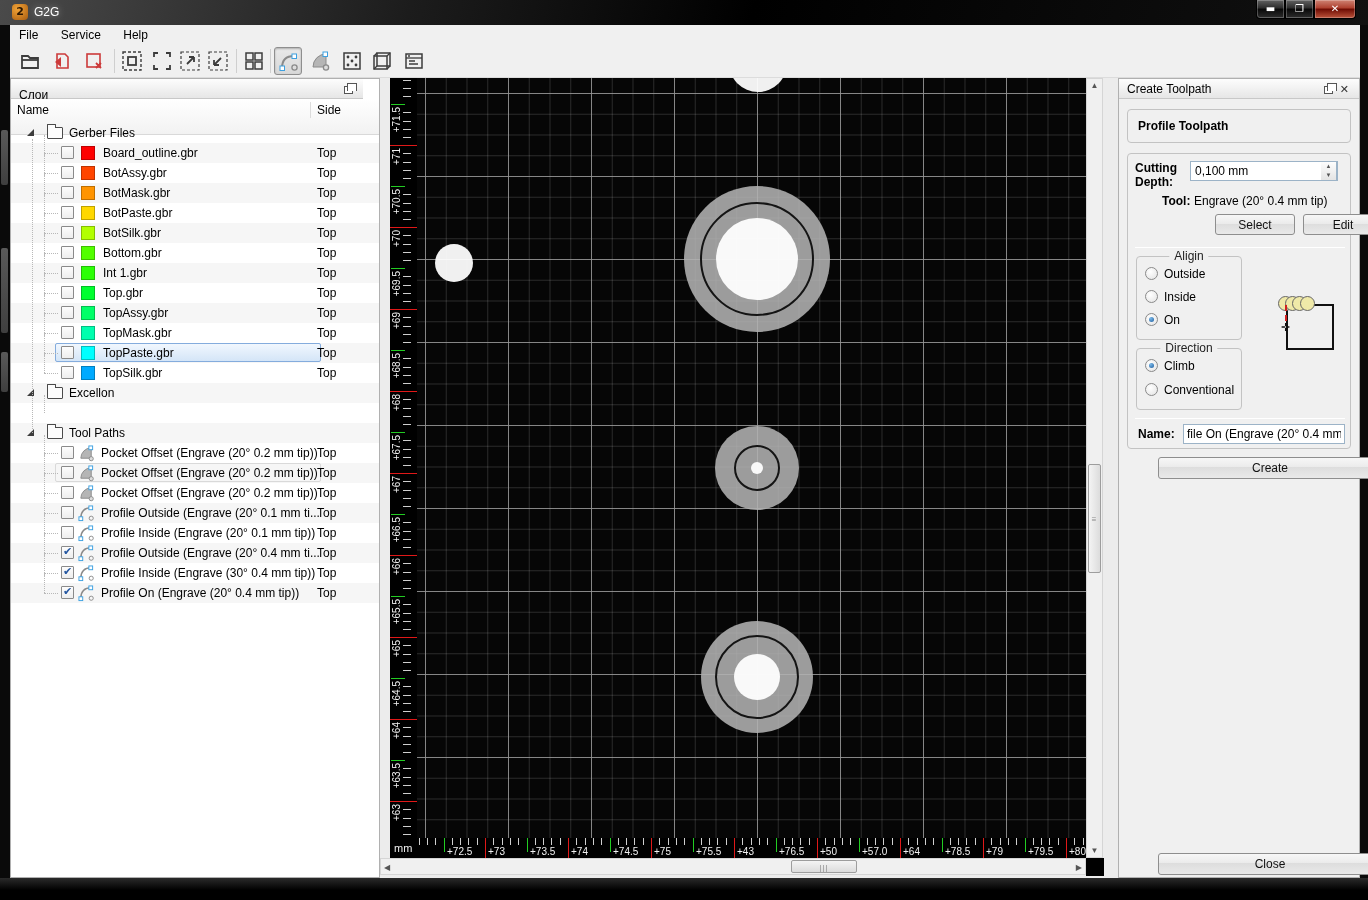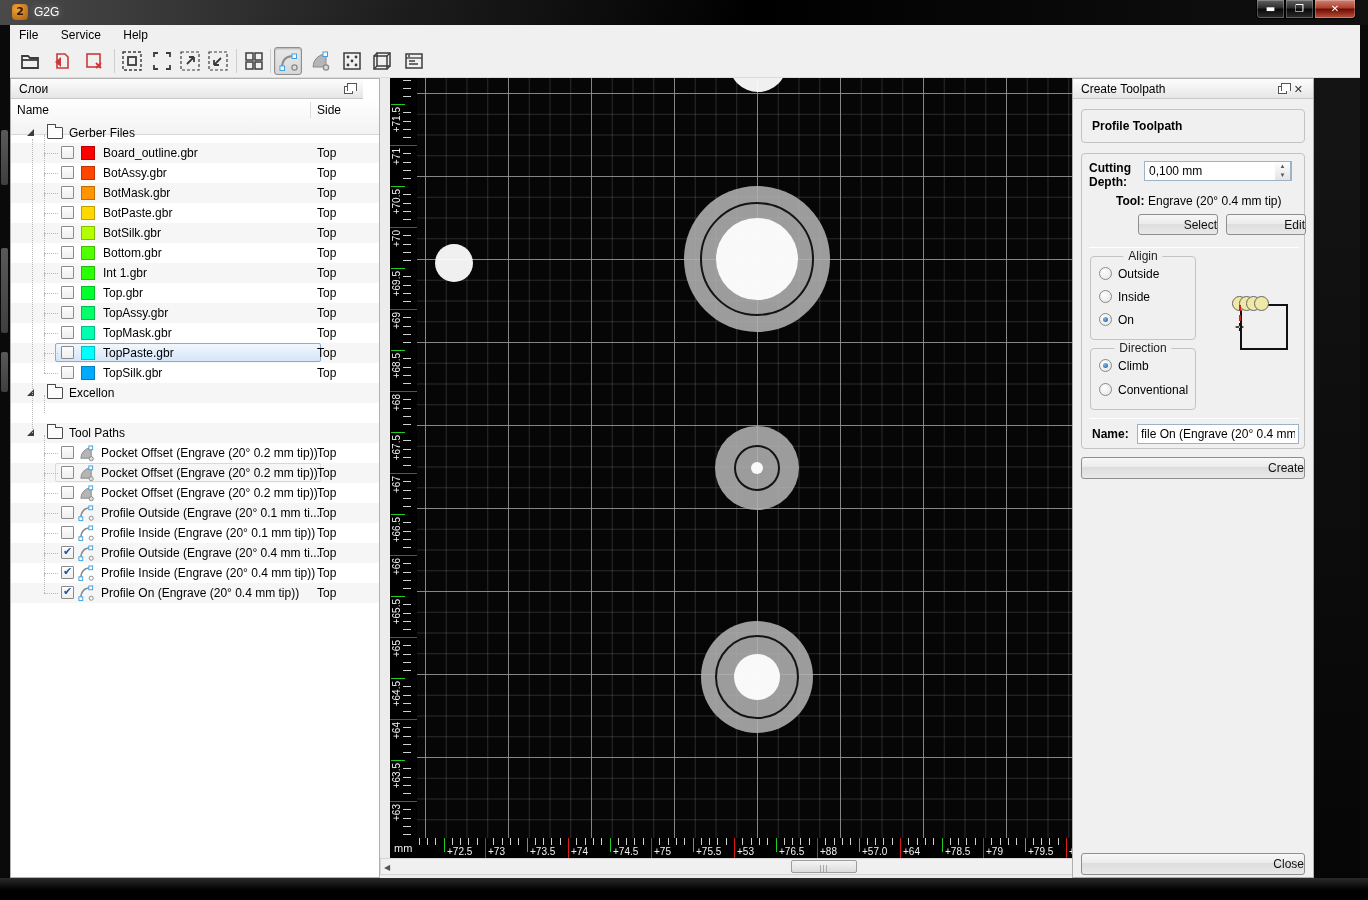--- a/index.html
+++ b/index.html
@@ -37,37 +37,37 @@
   .toolbar { position:absolute; left:10px; top:43px; width:1350px; height:35px; background:#f0f0f0;
     border-bottom:1px solid #dcdcdc; }
   .tb-btn { position:absolute; top:4px; width:28px; height:28px; border-radius:3px; }
   .tb-btn.active { border:1px solid #8e8e8e; background:linear-gradient(#e9e9e9,#d8d8d8);
     box-shadow:inset 0 1px 2px rgba(0,0,0,.25); }
   .tb-btn svg { position:absolute; left:3px; top:3px; }
   .tb-sep { position:absolute; top:6px; width:1px; height:24px; background:#cfcfcf; }
 
   
   .w7btn { background:linear-gradient(#f7f7f7,#ebebeb 45%,#dddddd 46%,#e9e9e9);
-    border:1px solid #8e8e8e; border-radius:3px; font-size:12px; color:#111; text-align:right; }
+    border:1px solid #8e8e8e; border-radius:3px; font-size:12px; color:#111; text-align:center;margin-left:31px; }
   .groupbox { position:absolute; border:1px solid #c3c3c3; border-radius:4px; }
   .gb-legend { position:absolute; top:-8px; left:50%; transform:translateX(-50%);
     background:#f0f0f0; padding:0 5px; font-size:12px; color:#222; white-space:nowrap; }
   .radio { position:absolute; width:13px; height:13px; border-radius:50%;
     border:1px solid #8a8a8a; background:radial-gradient(circle at 40% 35%,#fff,#e2e2e2); }
   .radio.sel::after { content:""; position:absolute; left:3px; top:3px; width:5px; height:5px;
     border-radius:50%; background:radial-gradient(circle at 35% 30%,#7ab8e8,#1e5d9e); }
   .rlabel { position:absolute; font-size:12px; color:#000; }
   .sep-line { position:absolute; height:1px; background:#d9d9d9; border-bottom:1px solid #fff; }
 
   
   .left-panel { position:absolute; left:10px; top:78px; width:370px; height:800px;
     background:#fff; border:1px solid #b0b0b0; }
   .panel-title { position:absolute; left:0; top:0; right:16px; height:20px;
     background:linear-gradient(#fdfdfd,#e6e6e6); border-bottom:1px solid #c8c8c8;
-    font-size:12px; color:#000; padding:3px 0 0 8px; }
+    font-size:12px; color:#000; padding:9px 0 0 8px; }
   .float-ico { position:absolute; width:9px; height:8px; border:1px solid #555; background:#fff; }
   .float-ico::before { content:""; position:absolute; left:2px; top:-4px; width:8px; height:7px;
     border:1px solid #555; border-bottom:none; background:#fff; }
   .tree-header { position:absolute; left:0; top:20px; right:0; height:36px;
     background:linear-gradient(#fff,#f2f2f2); border-bottom:1px solid #d9d9d9; font-size:12px; }
   .col-name { position:absolute; left:6px; top:4px; }
   .col-side { position:absolute; left:306px; top:4px; }
   .col-div { position:absolute; left:299px; top:3px; width:1px; height:16px; background:#dcdcdc; }
   #tree { position:absolute; left:0; top:42px; right:0; bottom:0; overflow:hidden; }
   .trow { position:absolute; left:0; width:368px; height:20px; font-size:12px; color:#000; }
@@ -123,21 +123,21 @@
     border:1px solid #d5d5d5; }
   .sb-arrow { position:absolute; color:#555; font-size:8px; text-align:center; }
   .thumb { position:absolute; background:linear-gradient(90deg,#f4f4f4,#dcdcdc); border:1px solid #9d9d9d;
     border-radius:2px; }
   .thumb.h { background:linear-gradient(#f4f4f4,#dcdcdc); }
   .grip { position:absolute; left:50%; top:50%; transform:translate(-50%,-50%);
     color:#8a8a8a; font-size:8px; letter-spacing:1px; }
   .corner-blk { position:absolute; left:706px; top:780px; width:18px; height:18px; background:#000; }
 
   
-  .right-panel { position:absolute; left:1072px; top:78px; width:242px; height:800px;
+  .right-panel { position:absolute; left:1118px; top:78px; width:242px; height:800px;
     background:#f0f0f0; border:1px solid #b0b0b0; }
   .rp-title { position:absolute; left:0; top:0; right:0; height:20px;
     background:linear-gradient(#fdfdfd,#e6e6e6); border-bottom:1px solid #c8c8c8;
     font-size:12px; padding:3px 0 0 8px; }
   .x-ico { position:absolute; font:bold 11px "DejaVu Sans",sans-serif; color:#333; }
   .rbox { position:absolute; left:8px; width:224px; border:1px solid #c3c3c3; border-radius:4px; background:#f0f0f0; }
   .bold { font-weight:bold; }
   .spin { position:absolute; background:#fff; border:1px solid #9cb3c7; font-size:12px; padding:2px 4px; }
   .spin-btns { position:absolute; width:16px; border:1px solid #9cb3c7; border-left:none;
     background:linear-gradient(#fdfdfd,#e4e4e4); color:#555; font-size:6px; text-align:center; line-height:9px; }
@@ -474,21 +474,21 @@
         <div class="guide" style="left: 33px; top: 414px; height: 22px;"></div>
         <div class="trow" style="top: 442px;">
           <div class="guide-h" style="left: 33px; top: 10px; width: 14px;"></div>
           <div class="cbx on"></div>
           <div class="tp-ico"><svg width="17" height="17" viewBox="0 0 18 18">
               <path d="M3 14 Q3 3 14 3" fill="none" stroke="#8a8a8a" stroke-width="1.6"></path>
               <rect x="1" y="12.5" width="4" height="4" fill="#fff" stroke="#3da0e0"></rect>
               <rect x="11.5" y="1" width="4" height="4" fill="#fff" stroke="#3da0e0"></rect>
               <circle cx="14" cy="14" r="2.2" fill="none" stroke="#8a8a8a"></circle>
             </svg></div>
-          <div class="lbl" style="left: 90px;">Profile Inside (Engrave (20° 0.4 mm tip))</div>
+          <div class="lbl" style="left: 90px;">Profile Inside (Engrave (30° 0.4 mm tip))</div>
           <div class="side">Top</div>
         </div>
         <div class="guide" style="left: 33px; top: 434px; height: 22px;"></div>
         <div class="trow" style="top: 462px; background: rgb(246, 246, 246);">
           <div class="guide-h" style="left: 33px; top: 10px; width: 14px;"></div>
           <div class="cbx on"></div>
           <div class="tp-ico"><svg width="17" height="17" viewBox="0 0 18 18">
               <path d="M3 14 Q3 3 14 3" fill="none" stroke="#8a8a8a" stroke-width="1.6"></path>
               <rect x="1" y="12.5" width="4" height="4" fill="#fff" stroke="#3da0e0"></rect>
               <rect x="11.5" y="1" width="4" height="4" fill="#fff" stroke="#3da0e0"></rect>
@@ -670,33 +670,33 @@
         <div class="tick" style="left: 251px; width: 1px; top: 0px; height: 7px; background: rgb(207, 207, 207);"></div>
         <div class="tick" style="left: 259px; width: 1px; top: 0px; height: 7px; background: rgb(207, 207, 207);"></div>
         <div class="tick" style="left: 267px; width: 1px; top: 0px; height: 7px; background: rgb(207, 207, 207);"></div>
         <div class="tick" style="left: 276px; width: 1px; top: 0px; height: 14px; background: rgb(34, 204, 34);"></div>
         <div class="rlab" style="left: 279px; bottom: 1px;">+75.5</div>
         <div class="tick" style="left: 284px; width: 1px; top: 0px; height: 7px; background: rgb(207, 207, 207);"></div>
         <div class="tick" style="left: 292px; width: 1px; top: 0px; height: 7px; background: rgb(207, 207, 207);"></div>
         <div class="tick" style="left: 300px; width: 1px; top: 0px; height: 7px; background: rgb(207, 207, 207);"></div>
         <div class="tick" style="left: 309px; width: 1px; top: 0px; height: 7px; background: rgb(207, 207, 207);"></div>
         <div class="tick" style="left: 317px; width: 1px; top: 0px; height: 20px; background: rgb(224, 24, 24);"></div>
-        <div class="rlab" style="left: 320px; bottom: 1px;">+53</div>
+        <div class="rlab" style="left: 320px; bottom: 1px;">+43</div>
         <div class="tick" style="left: 325px; width: 1px; top: 0px; height: 7px; background: rgb(207, 207, 207);"></div>
         <div class="tick" style="left: 334px; width: 1px; top: 0px; height: 7px; background: rgb(207, 207, 207);"></div>
         <div class="tick" style="left: 342px; width: 1px; top: 0px; height: 7px; background: rgb(207, 207, 207);"></div>
         <div class="tick" style="left: 350px; width: 1px; top: 0px; height: 7px; background: rgb(207, 207, 207);"></div>
         <div class="tick" style="left: 359px; width: 1px; top: 0px; height: 14px; background: rgb(34, 204, 34);"></div>
         <div class="rlab" style="left: 362px; bottom: 1px;">+76.5</div>
         <div class="tick" style="left: 367px; width: 1px; top: 0px; height: 7px; background: rgb(207, 207, 207);"></div>
         <div class="tick" style="left: 375px; width: 1px; top: 0px; height: 7px; background: rgb(207, 207, 207);"></div>
         <div class="tick" style="left: 383px; width: 1px; top: 0px; height: 7px; background: rgb(207, 207, 207);"></div>
         <div class="tick" style="left: 392px; width: 1px; top: 0px; height: 7px; background: rgb(207, 207, 207);"></div>
         <div class="tick" style="left: 400px; width: 1px; top: 0px; height: 20px; background: rgb(224, 24, 24);"></div>
-        <div class="rlab" style="left: 403px; bottom: 1px;">+88</div>
+        <div class="rlab" style="left: 403px; bottom: 1px;">+50</div>
         <div class="tick" style="left: 408px; width: 1px; top: 0px; height: 7px; background: rgb(207, 207, 207);"></div>
         <div class="tick" style="left: 417px; width: 1px; top: 0px; height: 7px; background: rgb(207, 207, 207);"></div>
         <div class="tick" style="left: 425px; width: 1px; top: 0px; height: 7px; background: rgb(207, 207, 207);"></div>
         <div class="tick" style="left: 433px; width: 1px; top: 0px; height: 7px; background: rgb(207, 207, 207);"></div>
         <div class="tick" style="left: 442px; width: 1px; top: 0px; height: 14px; background: rgb(34, 204, 34);"></div>
         <div class="rlab" style="left: 445px; bottom: 1px;">+57.0</div>
         <div class="tick" style="left: 450px; width: 1px; top: 0px; height: 7px; background: rgb(207, 207, 207);"></div>
         <div class="tick" style="left: 458px; width: 1px; top: 0px; height: 7px; background: rgb(207, 207, 207);"></div>
         <div class="tick" style="left: 466px; width: 1px; top: 0px; height: 7px; background: rgb(207, 207, 207);"></div>
         <div class="tick" style="left: 475px; width: 1px; top: 0px; height: 7px; background: rgb(207, 207, 207);"></div>

